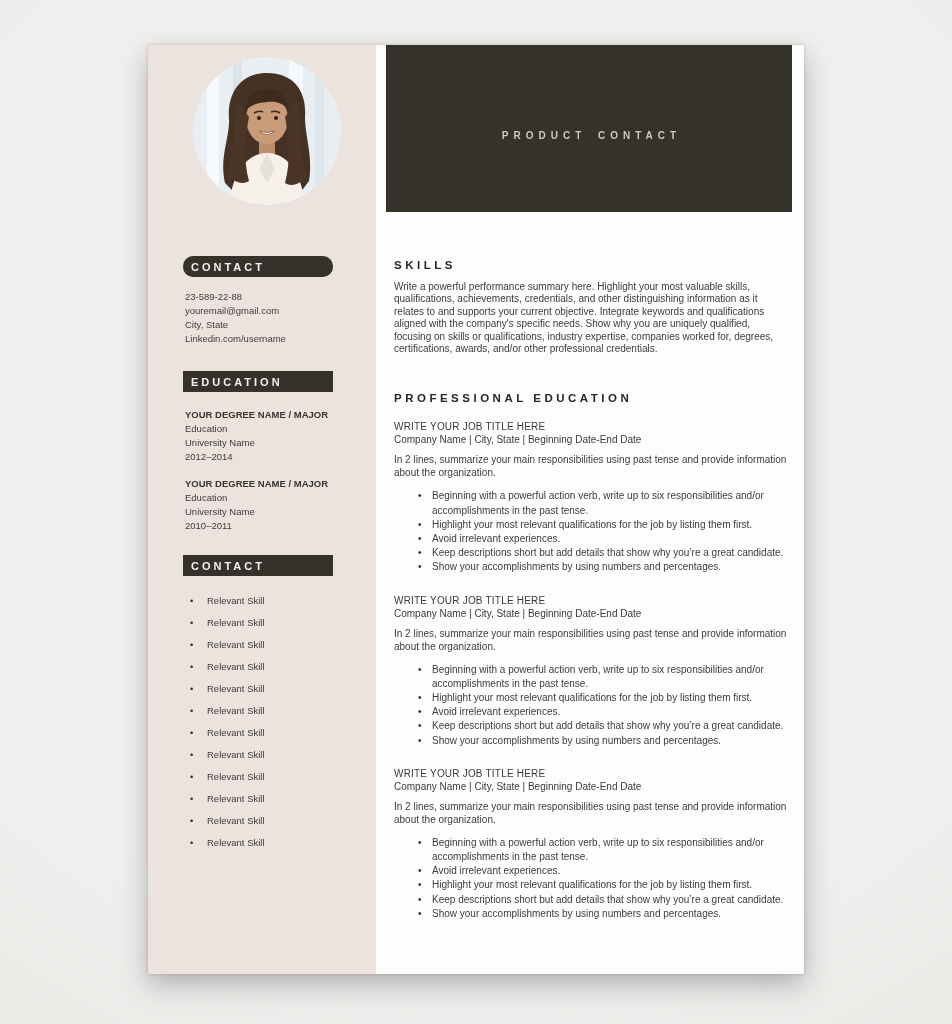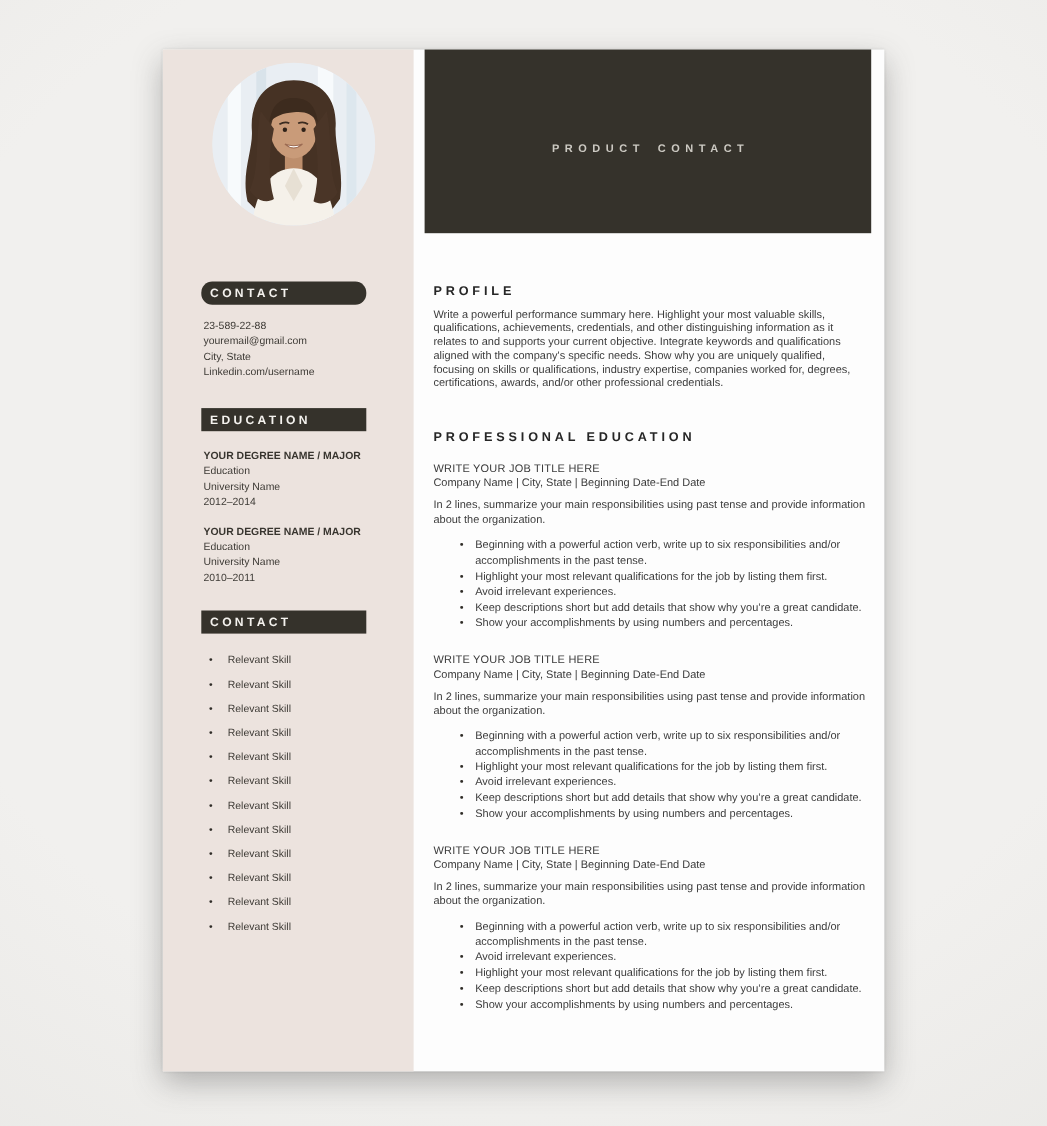--- a/index.html
+++ b/index.html
@@ -155,21 +155,21 @@
   </aside>
 
   <div class="main">
 
     <header class="band">
       <div class="subtitle">PRODUCT CONTACT</div>
     </header>
 
     <div class="content">
 
-      <div class="section-head profile-head">PROFILE</div>
+      <div class="section-head profile-head">SKILLS</div>
       <p class="profile-text">Write a powerful performance summary here. Highlight your most valuable skills, qualifications, achievements, credentials, and other distinguishing information as it relates to and supports your current objective. Integrate keywords and qualifications aligned with the company's specific needs. Show why you are uniquely qualified, focusing on skills or qualifications, industry expertise, companies worked for, degrees, certifications, awards, and/or other professional credentials.</p>
 
       <div class="section-head exp-head">PROFESSIONAL EDUCATION</div>
 
       <section class="job">
         <div class="job-title">WRITE YOUR JOB TITLE HERE</div>
         <div class="job-meta">Company Name | City, State | Beginning Date-End Date</div>
         <p class="job-summary">In 2 lines, summarize your main responsibilities using past tense and provide information about the organization.</p>
         <ul class="job-bullets">
           <li>Beginning with a powerful action verb, write up to six responsibilities and/or accomplishments in the past tense.</li>

